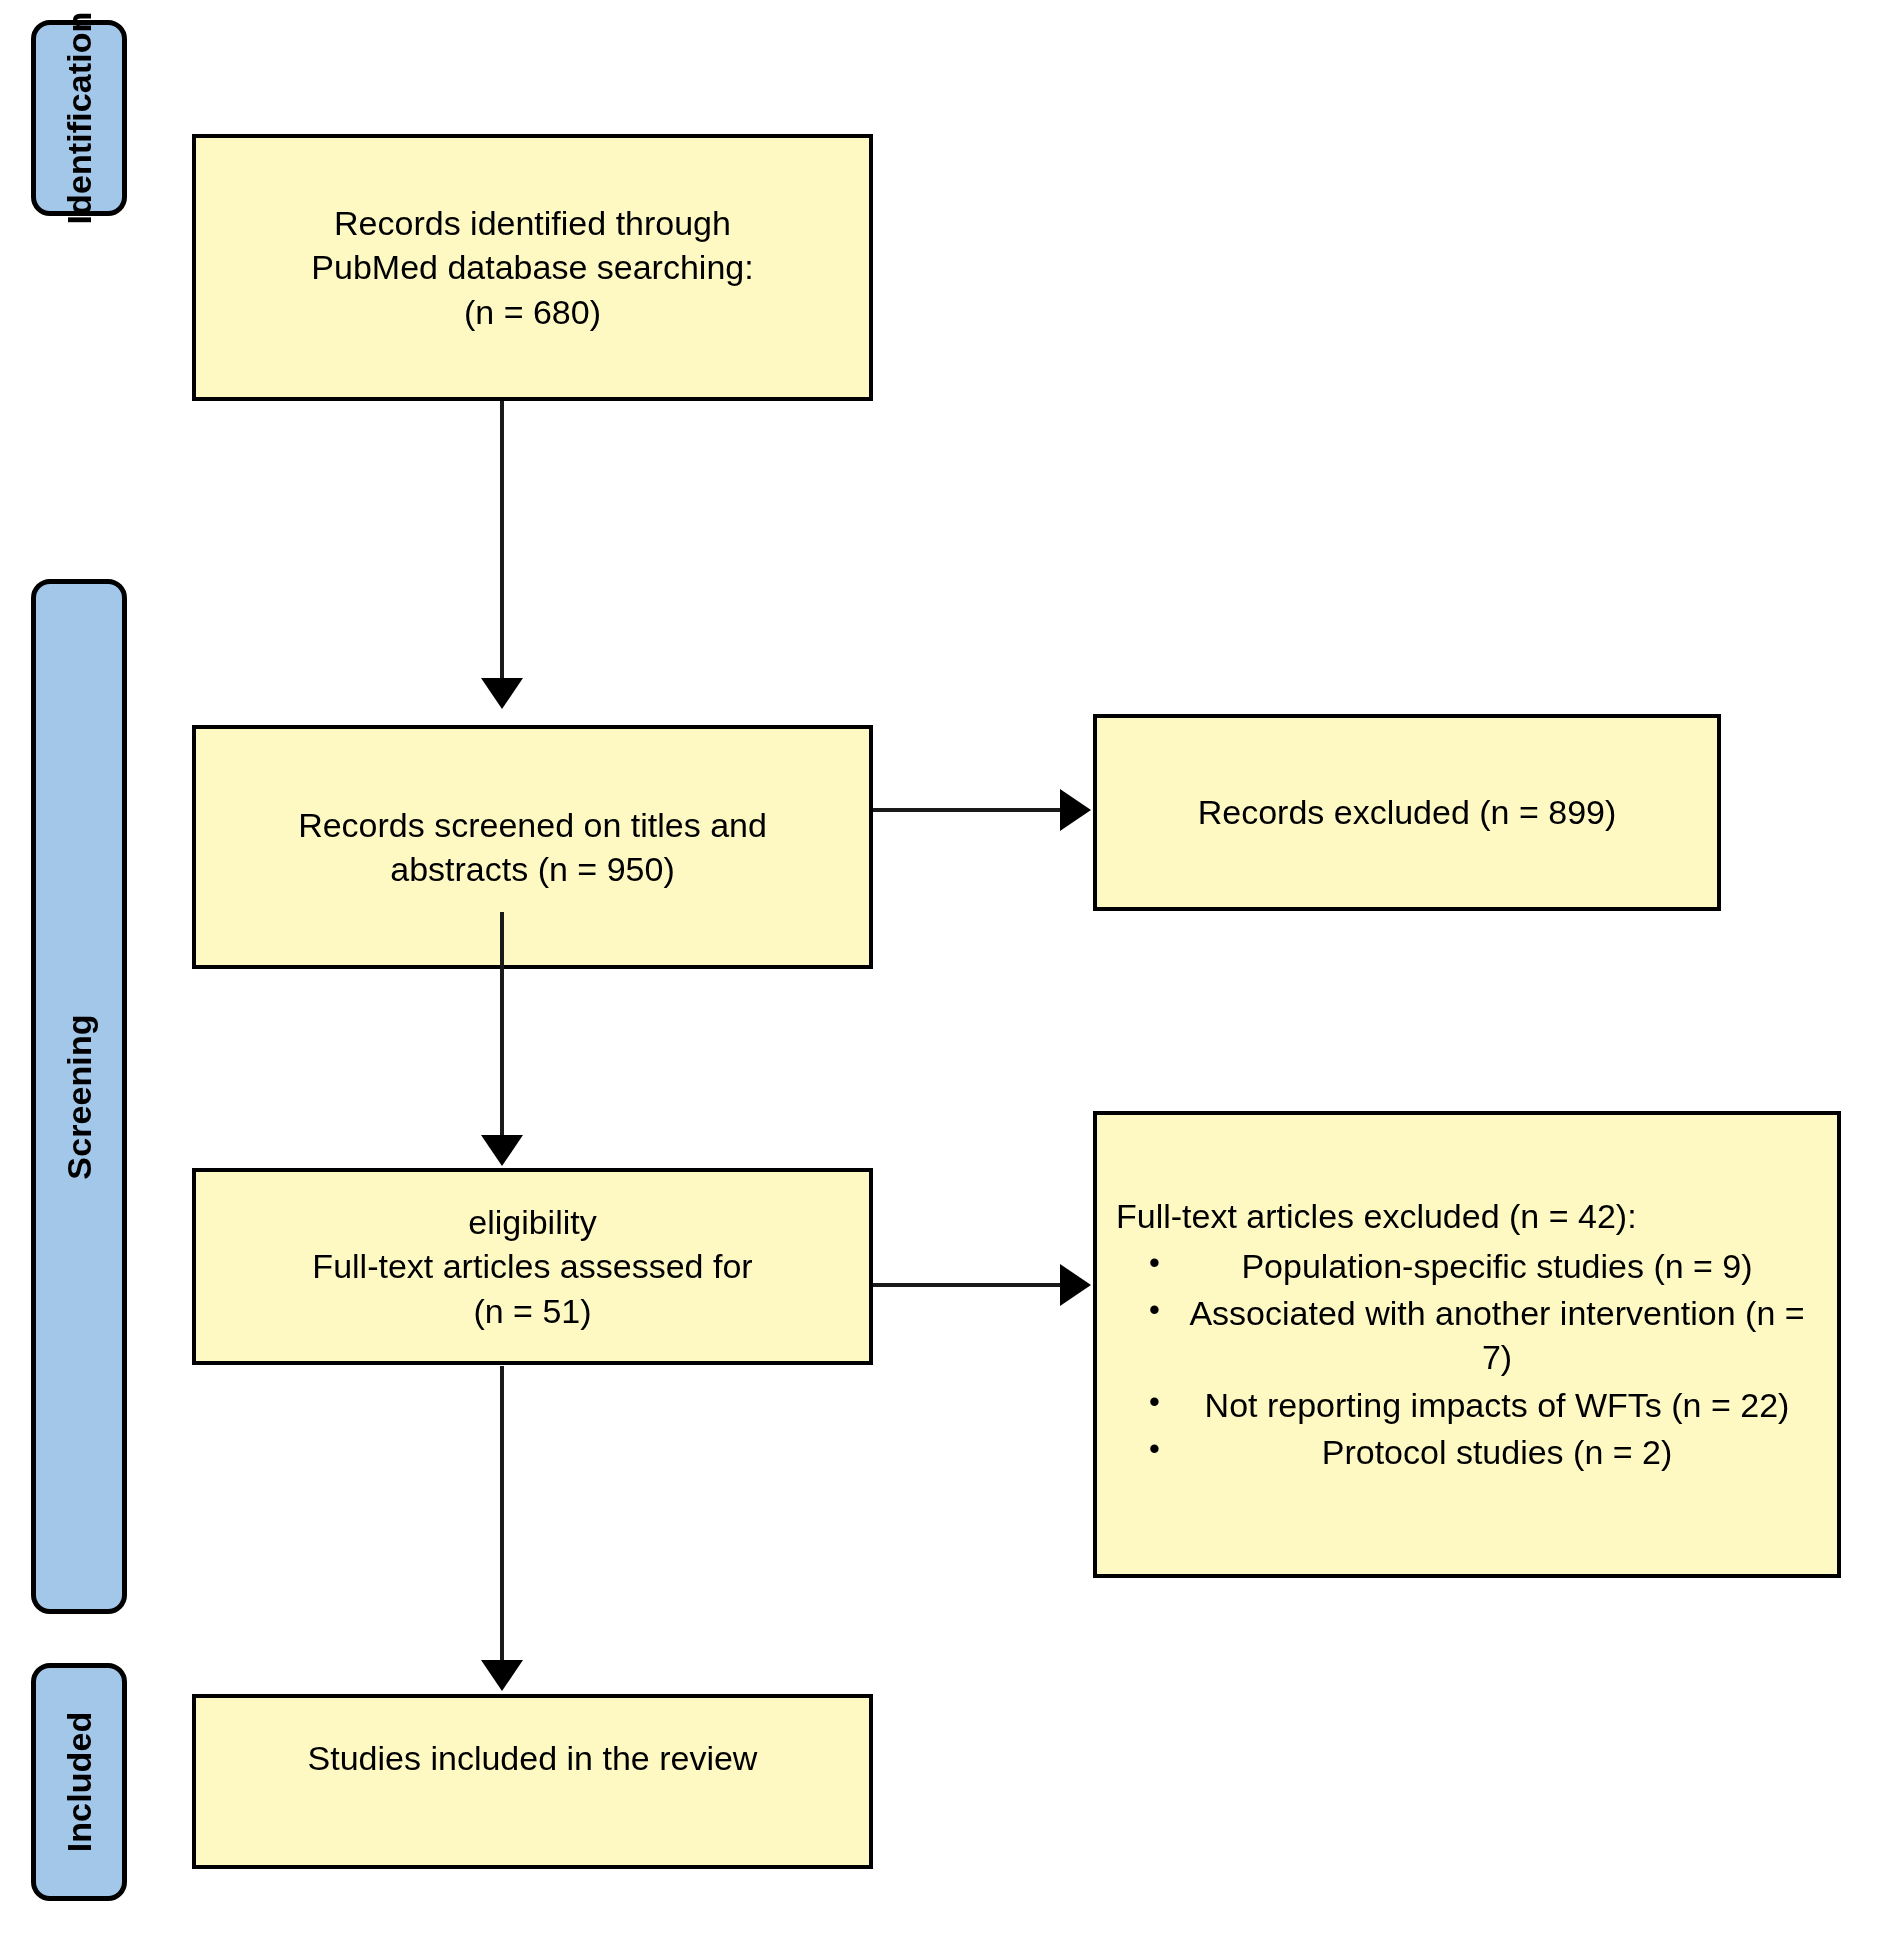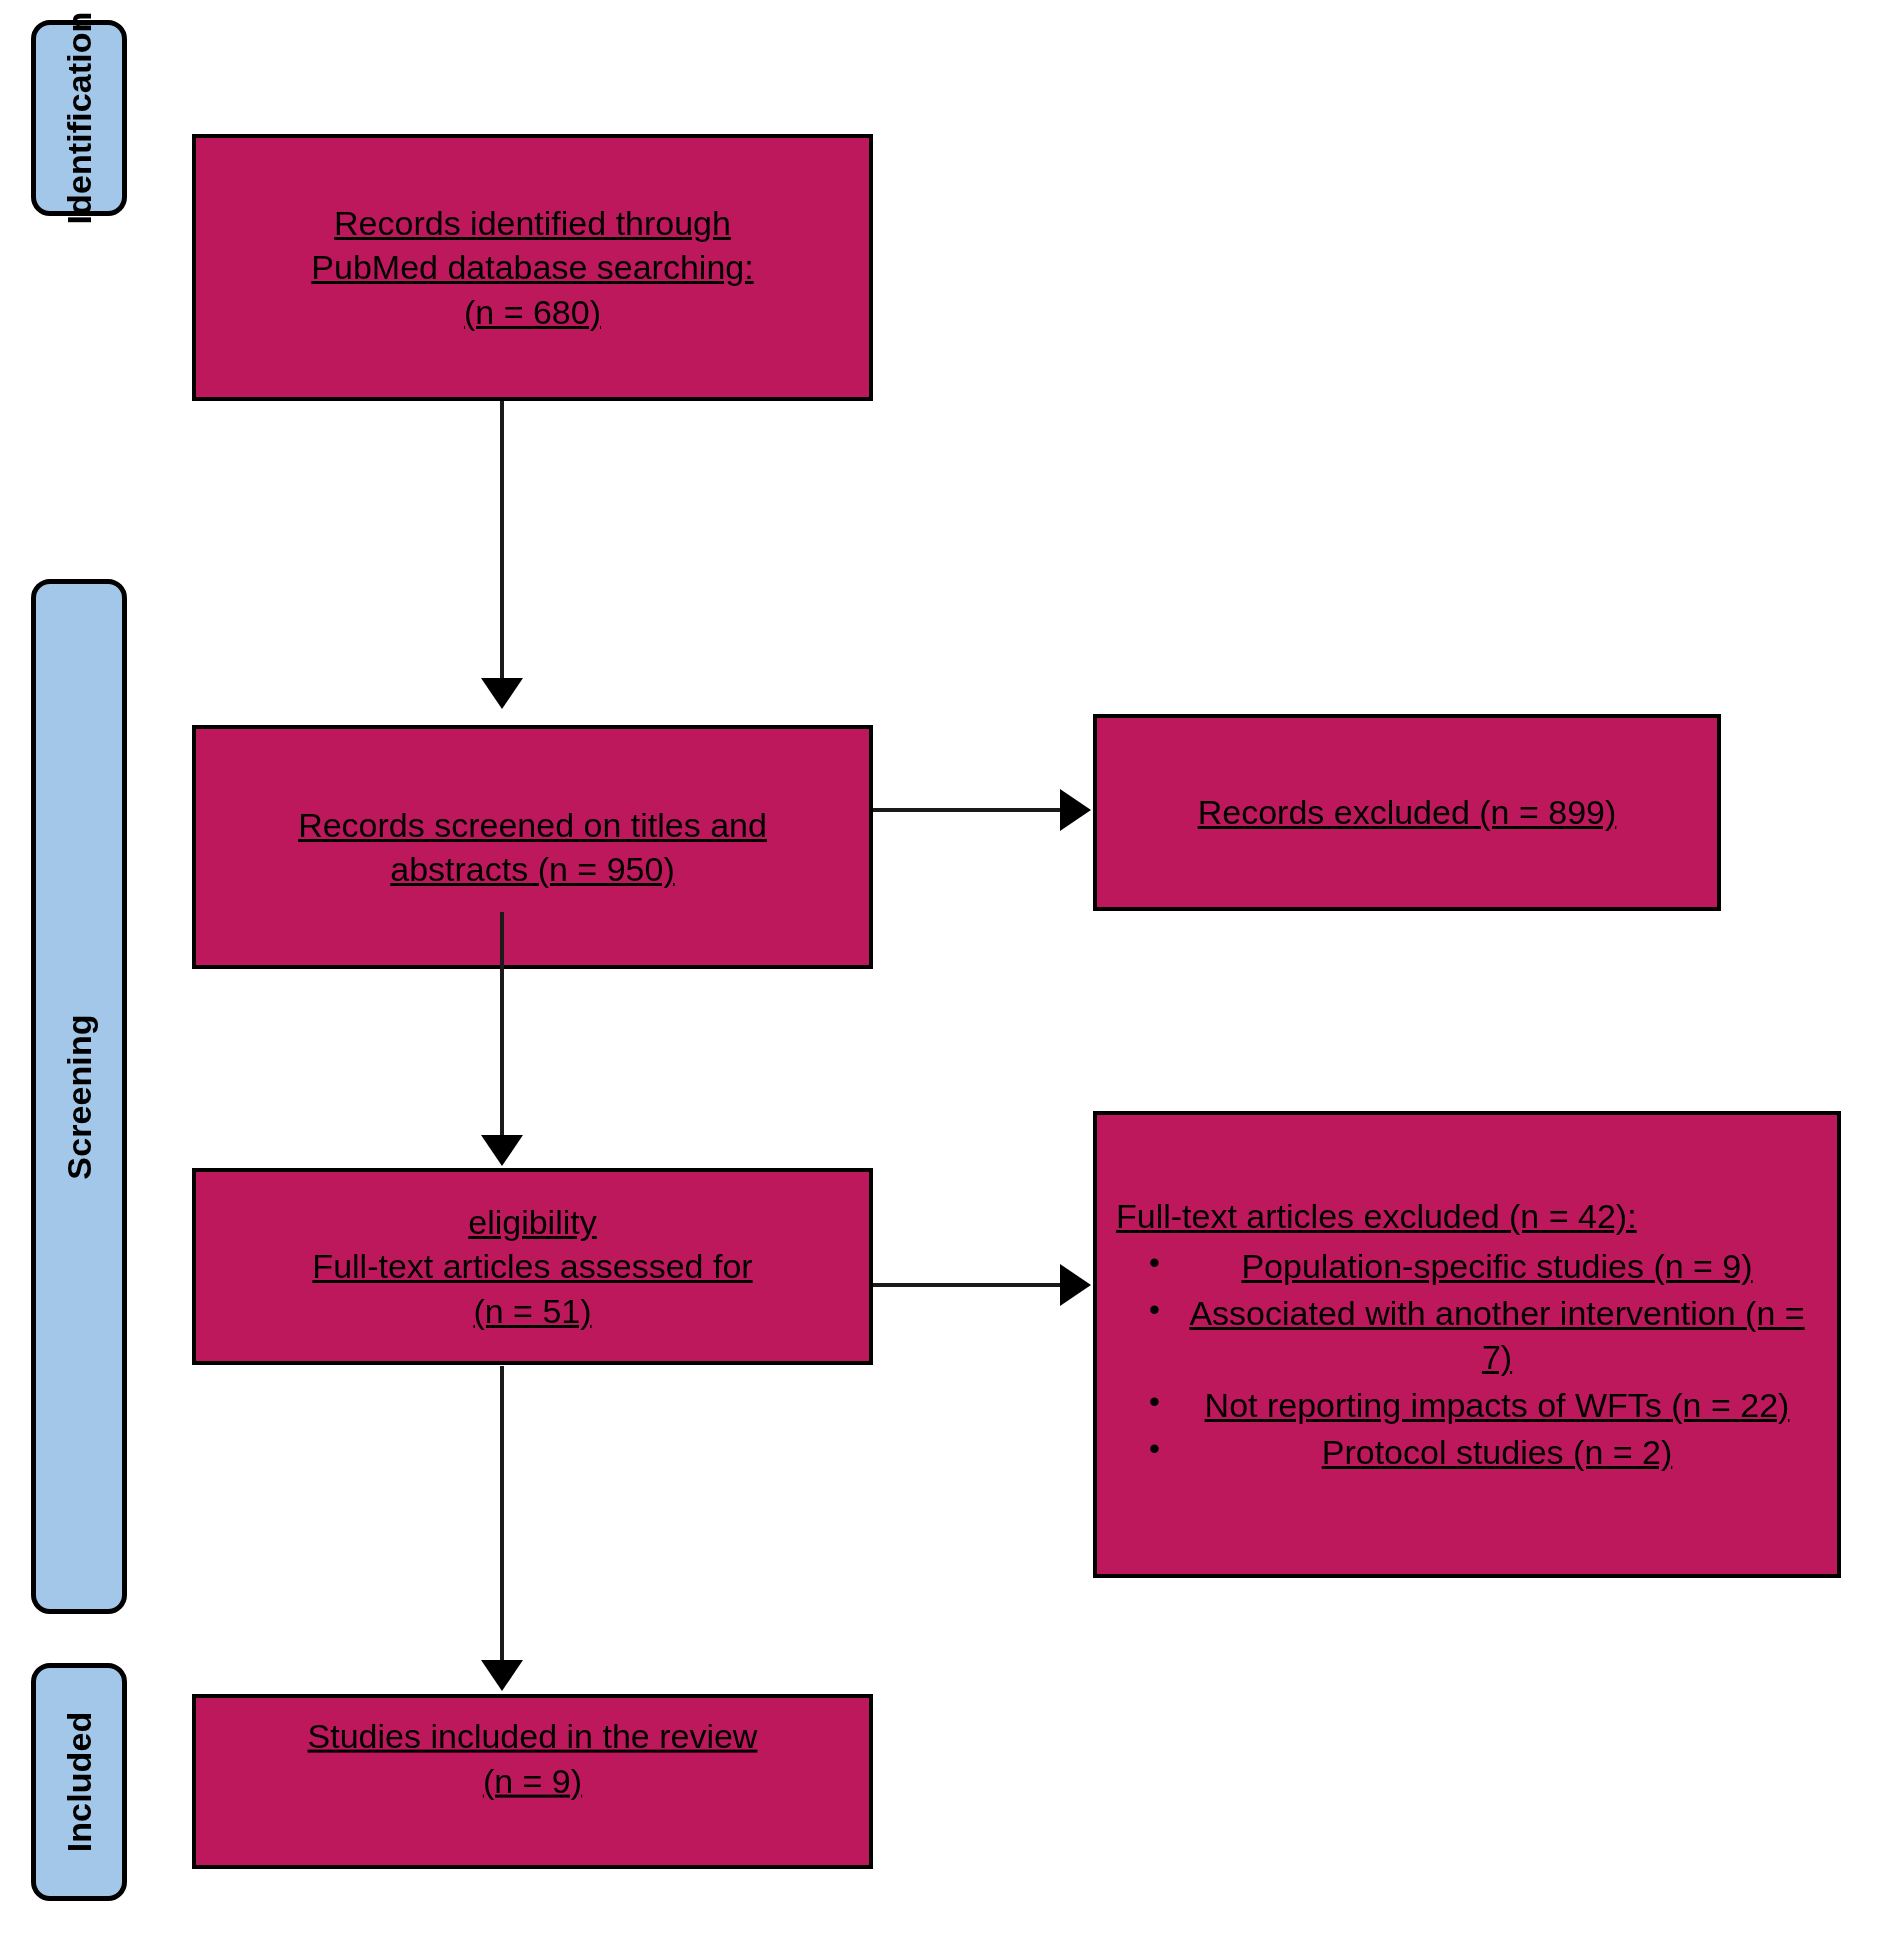--- a/index.html
+++ b/index.html
@@ -33,27 +33,26 @@
     font-weight: bold;
     font-size: 34px;
     line-height: 1;
     color: #000000;
     letter-spacing: 0.1px;
   }
 
   
   .box {
     position: absolute;
-    background: #be185d;
+    background: #fef9c3;
     border: 4.5px solid #000000;
     box-sizing: border-box;
     display: flex;
     align-items: center;
     justify-content: center;
-    text-decoration: underline;
   }
   .box-text {
     text-align: center;
     font-size: 34px;
     line-height: 1.30;
     color: #000000;
     padding: 0 15.6px;
   }
   .box-text-left {
     text-align: left;
@@ -186,18 +185,17 @@
       </ul>
     </div>
   </div>
 
   <div class="vline" style="left:500px; top:1366px; height:297px;"></div>
   <div class="arrow-down" style="left:481px; top:1660px;"></div>
 
   <div class="box" style="left:192px; top:1694px; width:681px; height:175px;">
     <div class="box-text" style="transform:translateY(-23.4px);">
       <div>Studies included in the review</div>
-      <div>(n = 9)</div>
     </div>
   </div>
 
 </div>
 
 
 </body></html>

